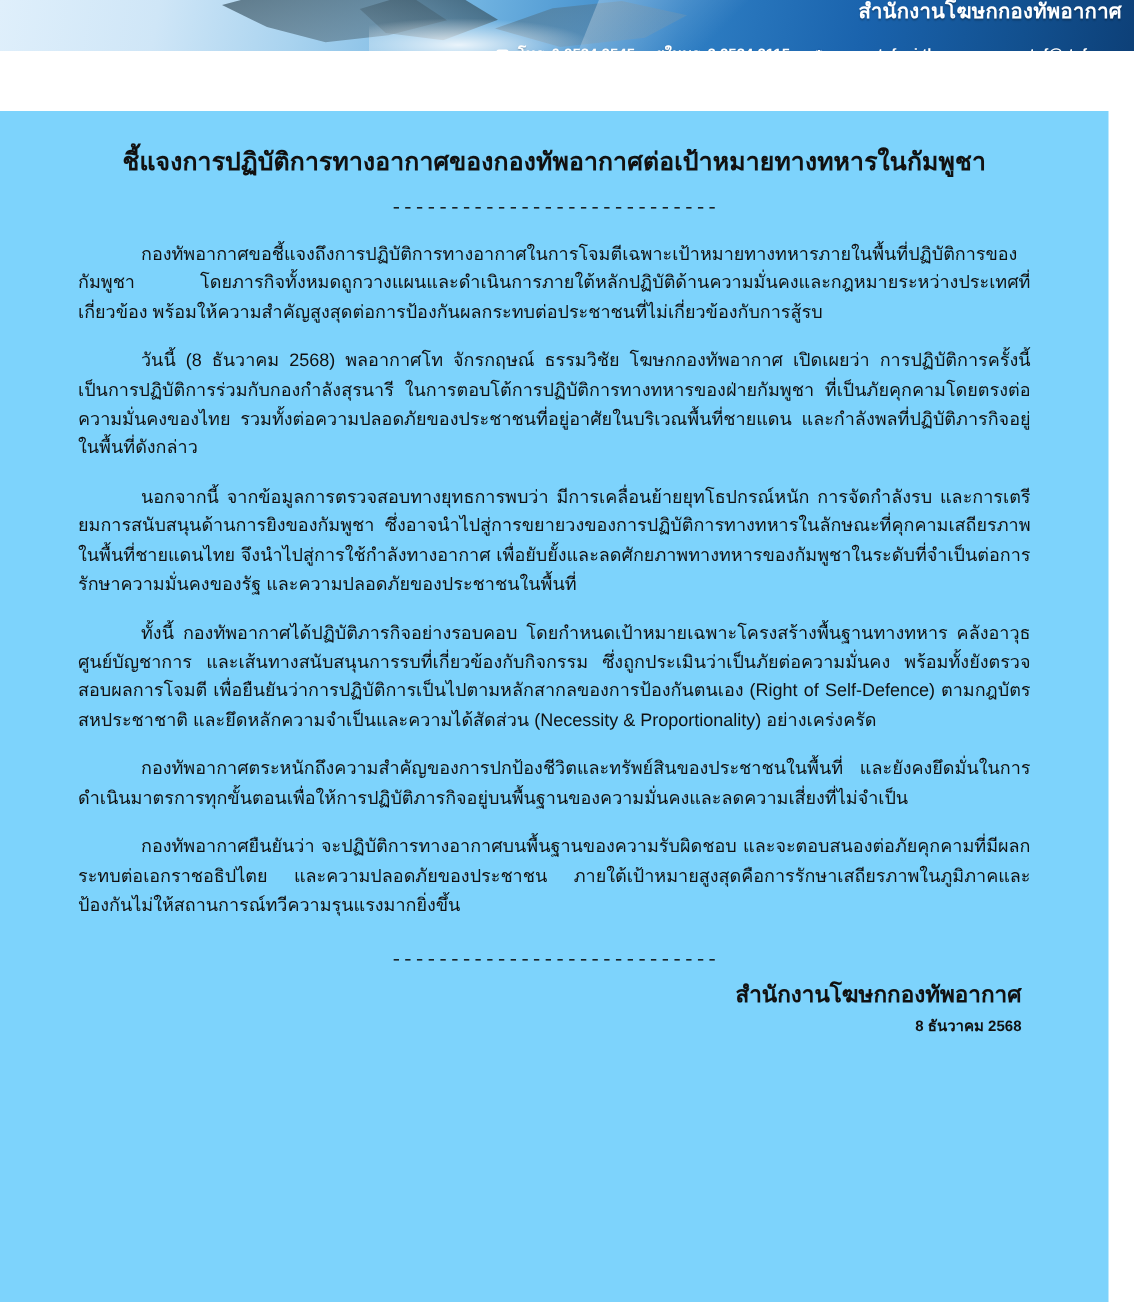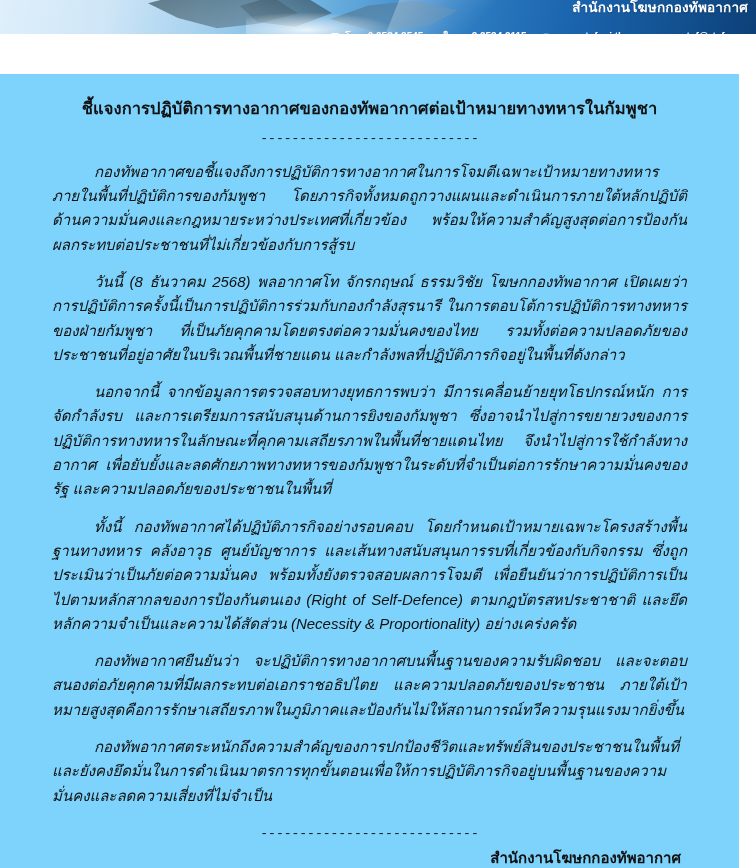--- a/index.html
+++ b/index.html
@@ -132,28 +132,27 @@
     font-size: 13px;
     letter-spacing: 0px;
     margin: 10px 0 0 0;
     color: #111;
     font-family: "Liberation Mono", "DejaVu Sans Mono", monospace;
     white-space: nowrap;
     overflow: hidden;
   }
 
   .para {
-    font-size: 15px;
+    font-size: 12px;
     line-height: 1.62;
     text-align: justify;
     text-justify: inter-word;
     text-indent: 42px;
     margin: 13px 0 0 0;
     word-break: break-word;
-    font-style: italic;
   }
   .para:first-of-type { margin-top: 14px; }
 
   
   .sig-rule {
     margin-top: 18px;
     text-align: center;
     font-size: 13px;
     font-family: "Liberation Mono", "DejaVu Sans Mono", monospace;
     letter-spacing: 0;
@@ -162,21 +161,21 @@
     margin-top: 4px;
     text-align: right;
     padding-right: 6px;
   }
   .sig-org {
     font-size: 15px;
     font-weight: 700;
     line-height: 1.7;
   }
   .sig-date {
-    font-size: 15px;
+    font-size: 10px;
     font-weight: 700;
     line-height: 1.7;
   }
 
   .bottom-bar {
     position: absolute;
     left: 0; bottom: 0;
     width: 756px;
     height: 8px;
     background: #eceff1;
@@ -233,22 +232,22 @@
 <div class="page">
 
   <h1 class="doc-title">ชี้แจงการปฏิบัติการทางอากาศของกองทัพอากาศต่อเป้าหมายทางทหารในกัมพูชา</h1>
 
   <div class="rule">----------------------------</div>
 
   <p class="para">กองทัพอากาศขอชี้แจงถึงการปฏิบัติการทางอากาศในการโจมตีเฉพาะเป้าหมายทางทหารภายในพื้นที่ปฏิบัติการของกัมพูชา โดยภารกิจทั้งหมดถูกวางแผนและดำเนินการภายใต้หลักปฏิบัติด้านความมั่นคงและกฎหมายระหว่างประเทศที่เกี่ยวข้อง พร้อมให้ความสำคัญสูงสุดต่อการป้องกันผลกระทบต่อประชาชนที่ไม่เกี่ยวข้องกับการสู้รบ</p>
   <p class="para">วันนี้ (8 ธันวาคม 2568) พลอากาศโท จักรกฤษณ์  ธรรมวิชัย โฆษกกองทัพอากาศ เปิดเผยว่า การปฏิบัติการครั้งนี้เป็นการปฏิบัติการร่วมกับกองกำลังสุรนารี ในการตอบโต้การปฏิบัติการทางทหารของฝ่ายกัมพูชา ที่เป็นภัยคุกคามโดยตรงต่อความมั่นคงของไทย รวมทั้งต่อความปลอดภัยของประชาชนที่อยู่อาศัยในบริเวณพื้นที่ชายแดน และกำลังพลที่ปฏิบัติภารกิจอยู่ในพื้นที่ดังกล่าว</p>
   <p class="para">นอกจากนี้ จากข้อมูลการตรวจสอบทางยุทธการพบว่า มีการเคลื่อนย้ายยุทโธปกรณ์หนัก การจัดกำลังรบ และการเตรียมการสนับสนุนด้านการยิงของกัมพูชา ซึ่งอาจนำไปสู่การขยายวงของการปฏิบัติการทางทหารในลักษณะที่คุกคามเสถียรภาพในพื้นที่ชายแดนไทย จึงนำไปสู่การใช้กำลังทางอากาศ เพื่อยับยั้งและลดศักยภาพทางทหารของกัมพูชาในระดับที่จำเป็นต่อการรักษาความมั่นคงของรัฐ และความปลอดภัยของประชาชนในพื้นที่</p>
   <p class="para">ทั้งนี้ กองทัพอากาศได้ปฏิบัติภารกิจอย่างรอบคอบ โดยกำหนดเป้าหมายเฉพาะโครงสร้างพื้นฐานทางทหาร คลังอาวุธ ศูนย์บัญชาการ และเส้นทางสนับสนุนการรบที่เกี่ยวข้องกับกิจกรรม ซึ่งถูกประเมินว่าเป็นภัยต่อความมั่นคง พร้อมทั้งยังตรวจสอบผลการโจมตี เพื่อยืนยันว่าการปฏิบัติการเป็นไปตามหลักสากลของการป้องกันตนเอง (Right of Self-Defence) ตามกฎบัตรสหประชาชาติ และยึดหลักความจำเป็นและความได้สัดส่วน (Necessity &amp; Proportionality) อย่างเคร่งครัด</p>
+  <p class="para">กองทัพอากาศตระหนักถึงความสำคัญของการปกป้องชีวิตและทรัพย์สินของประชาชนในพื้นที่ และยังคงยึดมั่นในการดำเนินมาตรการทุกขั้นตอนเพื่อให้การปฏิบัติภารกิจอยู่บนพื้นฐานของความมั่นคงและลดความเสี่ยงที่ไม่จำเป็น</p>
   <p class="para">กองทัพอากาศยืนยันว่า จะปฏิบัติการทางอากาศบนพื้นฐานของความรับผิดชอบ และจะตอบสนองต่อภัยคุกคามที่มีผลกระทบต่อเอกราชอธิปไตย และความปลอดภัยของประชาชน ภายใต้เป้าหมายสูงสุดคือการรักษาเสถียรภาพในภูมิภาคและป้องกันไม่ให้สถานการณ์ทวีความรุนแรงมากยิ่งขึ้น</p>
-  <p class="para">กองทัพอากาศตระหนักถึงความสำคัญของการปกป้องชีวิตและทรัพย์สินของประชาชนในพื้นที่ และยังคงยึดมั่นในการดำเนินมาตรการทุกขั้นตอนเพื่อให้การปฏิบัติภารกิจอยู่บนพื้นฐานของความมั่นคงและลดความเสี่ยงที่ไม่จำเป็น</p>
 
   <div class="sig-rule">----------------------------</div>
 
   <div class="sig-block">
     <div class="sig-org">สำนักงานโฆษกกองทัพอากาศ</div>
     <div class="sig-date">8 ธันวาคม 2568</div>
   </div>
 
   <div class="bottom-bar"></div>
 </div>

